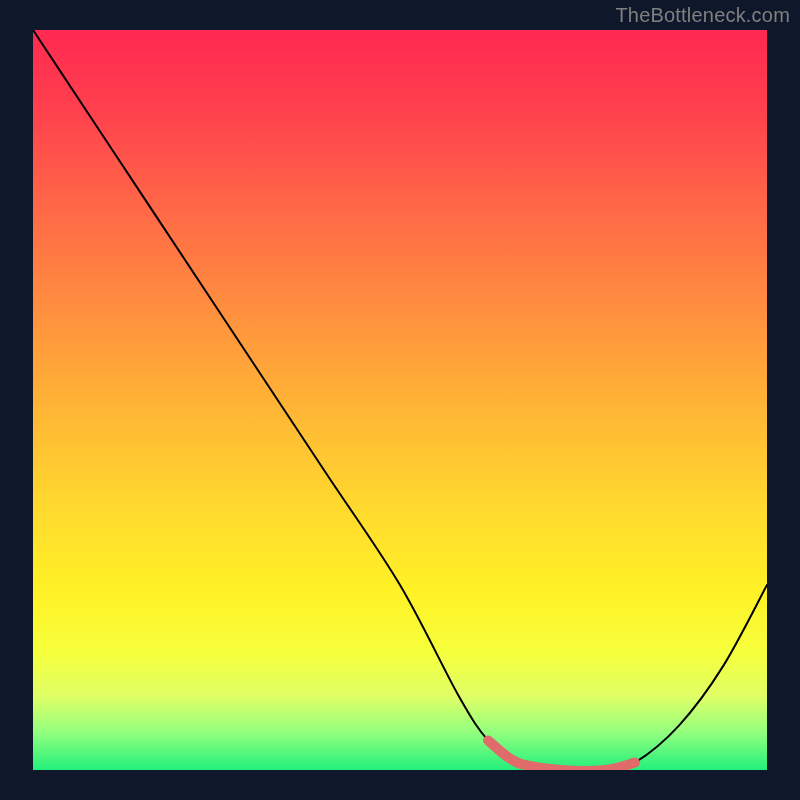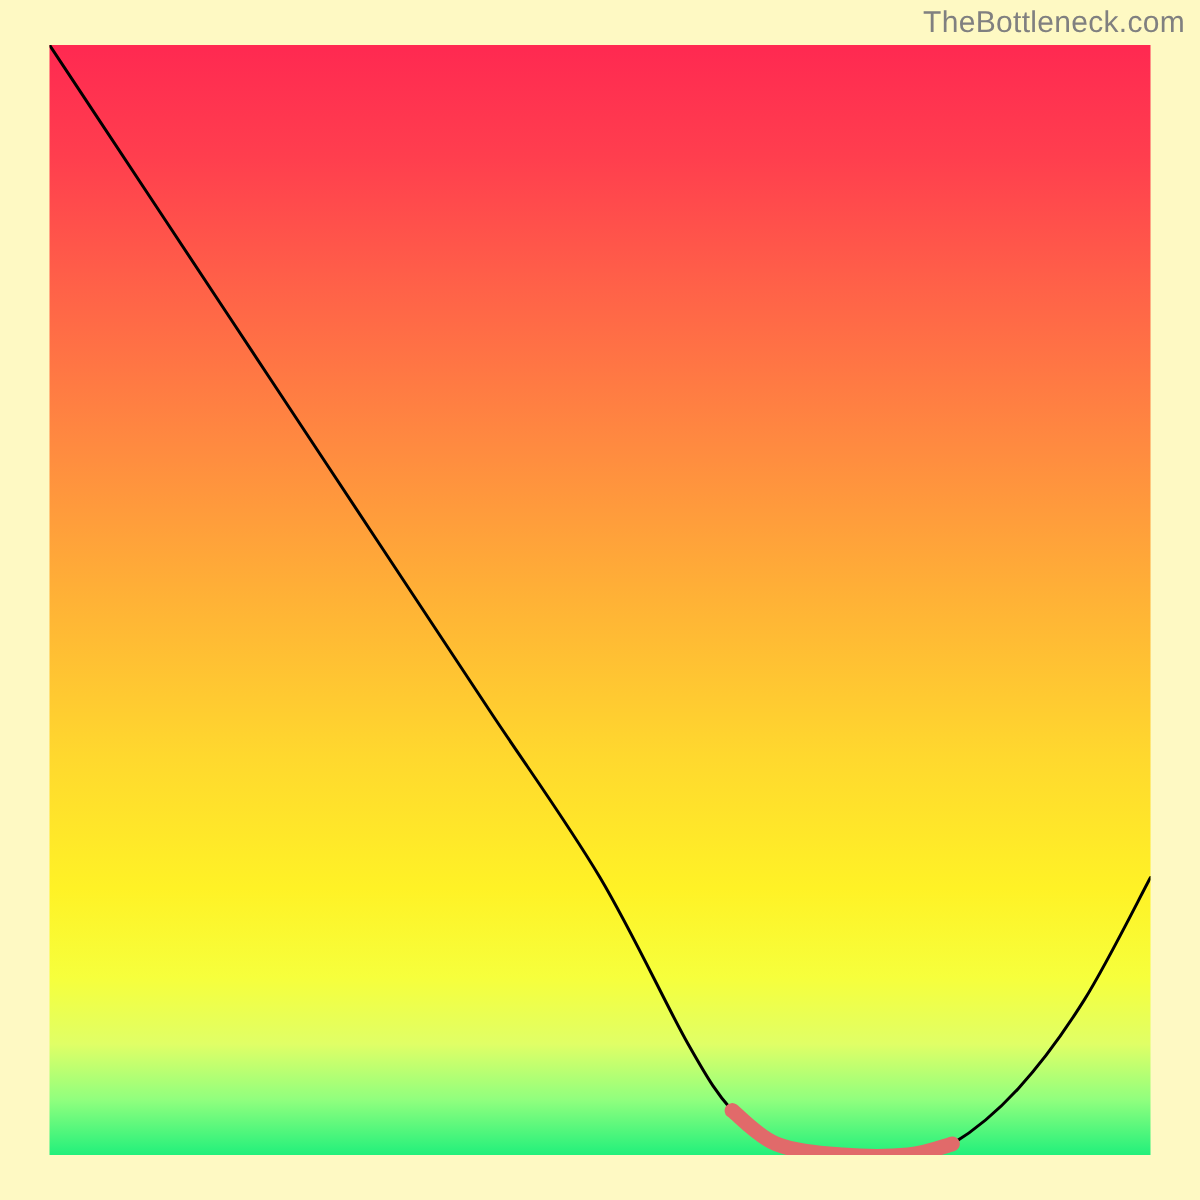--- a/index.html
+++ b/index.html
@@ -1,17 +1,17 @@
 <!DOCTYPE html>
 <html><head>
 <meta charset="utf-8">
 <style>
   * { margin: 0; padding: 0; box-sizing: border-box; }
   html, body { width: 800px; height: 800px; background: #000; overflow: hidden; }
-  .wrap { position: relative; width: 800px; height: 800px; background: #fef9c3; }
+  .wrap { position: relative; width: 800px; height: 800px; background: #0f172a; }
   .attribution {
     position: absolute;
     top: 4px; right: 10px;
     font-family: Arial, Helvetica, sans-serif;
     font-size: 20px;
     color: #808080;
     letter-spacing: 0.2px;
     z-index: 3;
   }
   .plot {

